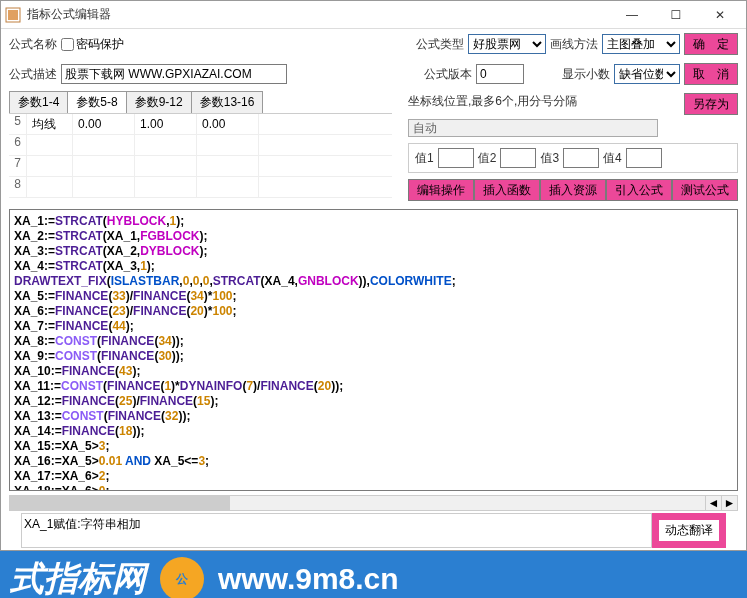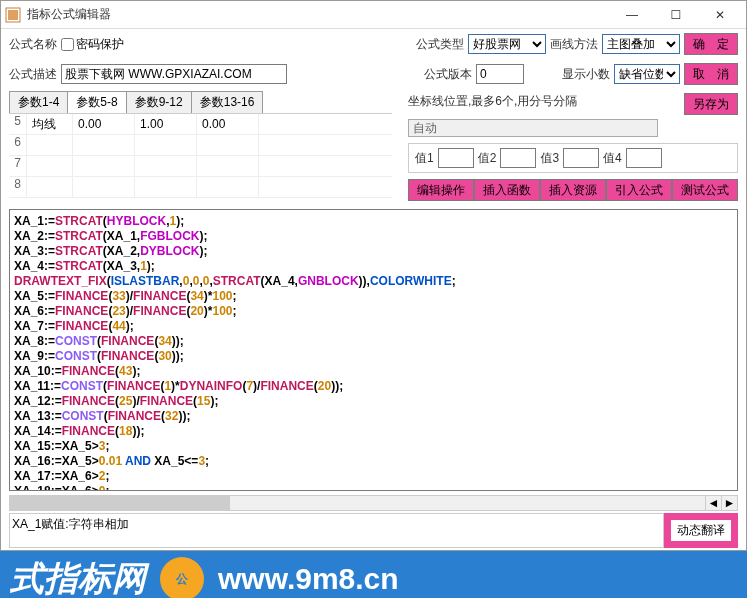--- a/index.html
+++ b/index.html
@@ -29,30 +29,30 @@
 .right-group .grow { display: flex; align-items: center; gap: 4px; }
 .small-in { width: 36px; }
 .action-row { display: flex; padding: 4px 8px; justify-content: flex-start; }
 .splitpane { display: flex; }
 .leftcol { width: 406px; }
 .rightcol { flex: 1; }
 .code { font-family: "Courier New", monospace; font-size: 13px; background: #fff; border: 1px solid #7a7a7a; margin: 4px 8px; padding: 4px; height: 282px; overflow: auto; white-space: pre; line-height: 15px; }
 .scrollbar-h { height: 16px; background: #f0f0f0; border: 1px solid #ccc; margin: 0 8px; display: flex; }
 .scrollbar-h .thumb { width: 220px; background: #cdcdcd; }
 .scrollbar-h .arrow { width: 16px; text-align: center; background: #f0f0f0; border-left: 1px solid #ccc; }
-.status { padding: 2px 8px; display: flex; }
+.status { padding: 2px 20px; display: flex; }
 .status .left { flex: 1; border: 1px solid #ccc; padding: 2px; }
 .status .right { border: 7px solid #ec4899; padding: 2px 6px; }
 .banner { height: 56px; background: linear-gradient(90deg, #2b7fd1, #2b7fd1); display: flex; align-items: center; padding: 0 10px; gap: 14px; }
 .banner .text1 { color: #fff; font-size: 34px; font-weight: bold; font-style: italic; }
 .banner .circle { width: 44px; height: 44px; border-radius: 50%; background: #f5a623; display: flex; align-items: center; justify-content: center; color: #2b7fd1; font-weight: bold; }
 .banner .text2 { color: #fff; font-size: 30px; font-weight: bold; font-family: Arial; }
 
 .c-black { color: #000; font-weight: bold; }
-.c-green { color: #be185d; font-weight: bold; }
+.c-green { color: #4c1d95; font-weight: bold; }
 .c-magenta { color: #c000c0; font-weight: bold; }
 .c-blue { color: #0050c8; font-weight: bold; }
 .c-red { color: #8b5cf6; font-weight: bold; }
 .c-orange { color: #cc8400; font-weight: bold; }
 .c-kw { color: #0050c8; font-weight: bold; }
 .autofield { background: #f0f0f0; border: 1px solid #aaa; height: 18px; padding: 0 4px; color: #666; }
 </style>
 </head>
 <body>
 

